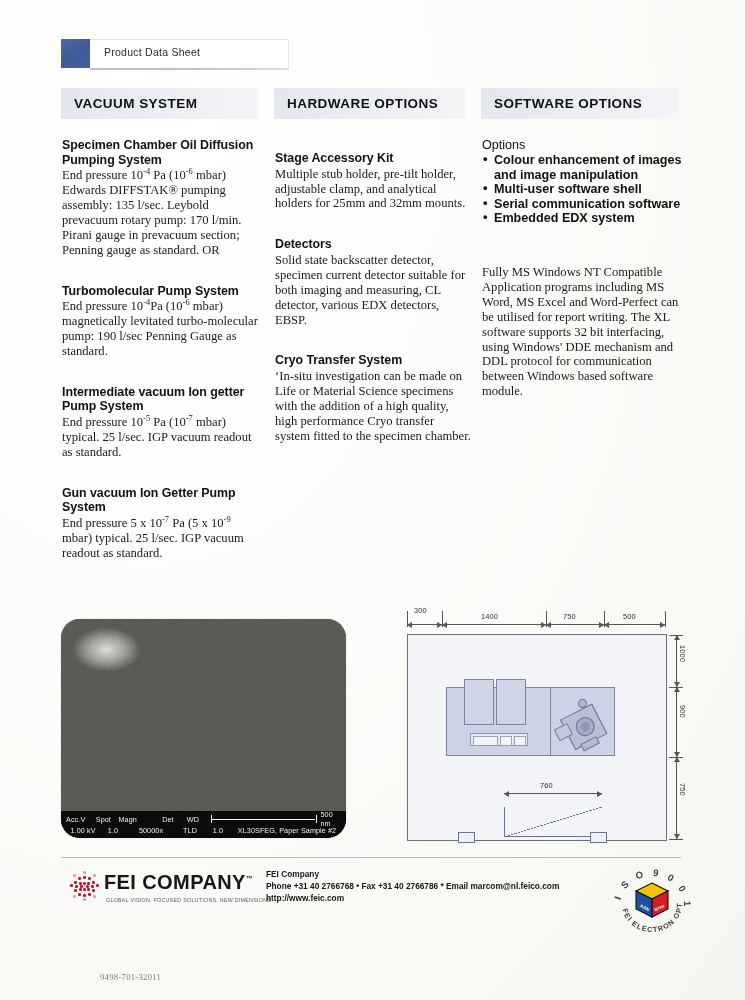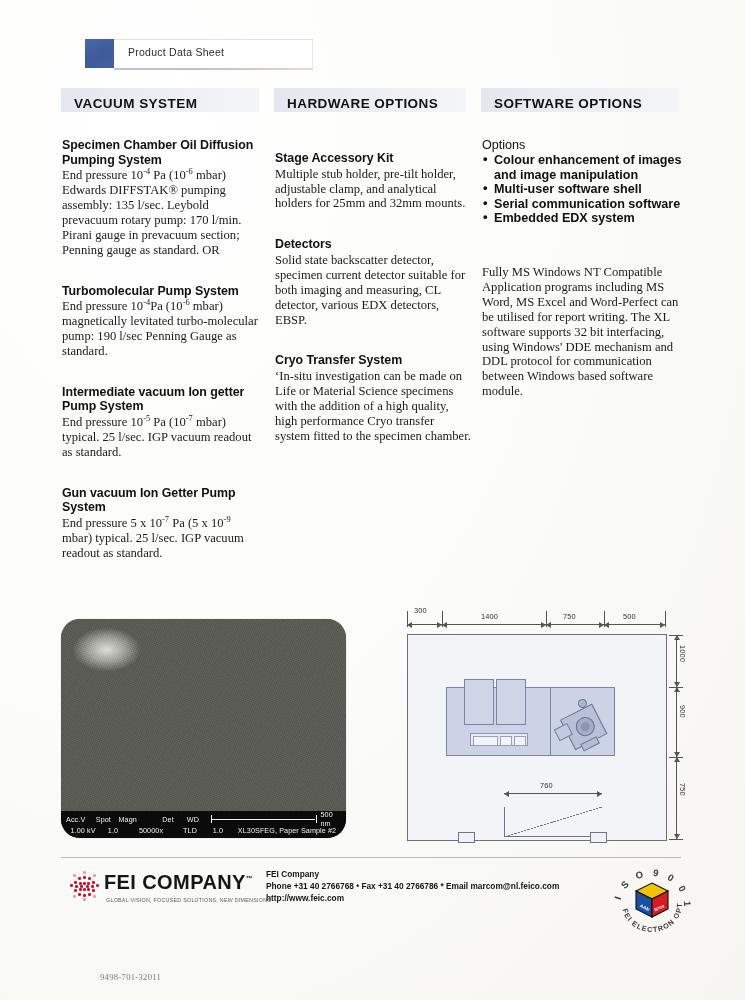--- a/index.html
+++ b/index.html
@@ -22,21 +22,20 @@
       radial-gradient(ellipse at 20% 15%, #ffffff 0%, #fcfcfa 45%, #f6f5f1 100%);
   }
 
   
   .banner {
     position: absolute;
     left: 61px;
     top: 39px;
     width: 228px;
     height: 30px;
-    margin-left: 24px;
   }
   .banner-square {
     position: absolute;
     left: 0; top: 0;
     width: 29px; height: 29px;
     background: linear-gradient(150deg, #4c6aa8 0%, #3f5b99 50%, #435f9d 100%);
   }
   .banner-box {
     position: absolute;
     left: 29px; top: 0;
@@ -59,21 +58,21 @@
     left: 29px;
     top: 29px;
     width: 199px;
     height: 2px;
     background: linear-gradient(90deg, #b9c4de 0%, #c9b9cf 40%, #d9c6c6 70%, #e6dcd6 100%);
   }
 
   
   .sec-head {
     position: absolute;
-    height: 24px;
+    height: 31px;
     background: linear-gradient(90deg, #e3e7ee 0%, #eaedf2 45%, #f4f5f7 100%);
   }
   .sec-head span {
     position: absolute;
     left: 13px;
     top: 8px;
     font-family: "Liberation Sans", sans-serif;
     font-weight: bold;
     font-size: 13.5px;
     letter-spacing: .45px;

